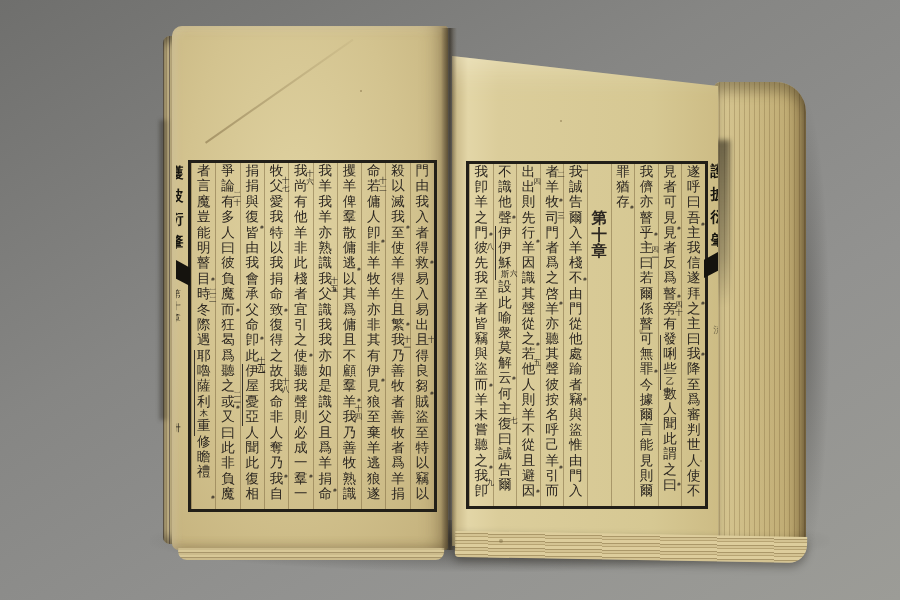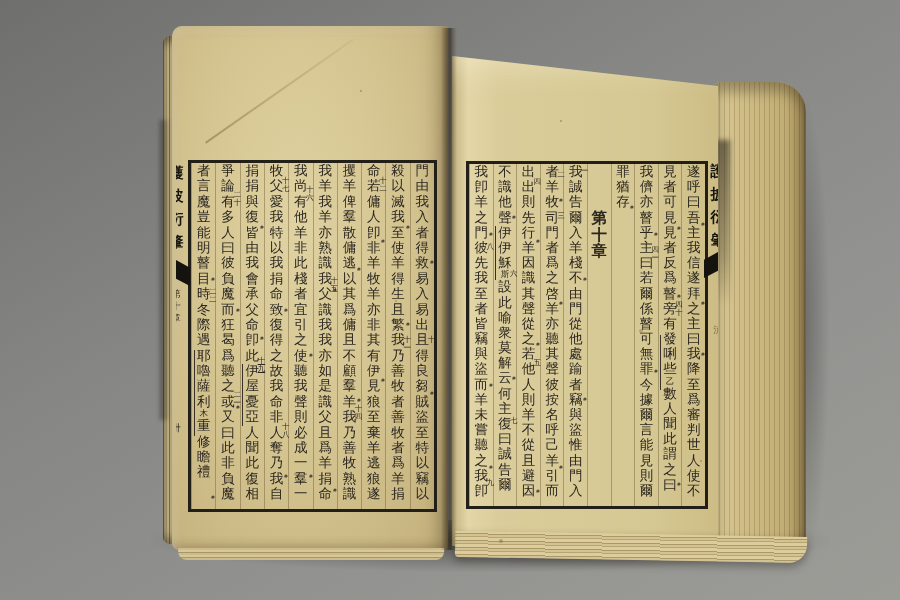--- a/index.html
+++ b/index.html
@@ -508,21 +508,21 @@
         <span class="ch">使</span>
         <span class="ch">聽</span>
         <span class="ch">我</span>
         <span class="ch">聲</span>
         <span class="ch">則</span>
         <span class="ch">必</span>
         <span class="ch">成</span>
         <span class="ch">一</span>
         <span class="ch">羣</span>
         <span class="ch">一</span>
-        <span class="mark" style="top: 2%; margin-top: 16px;">十六</span>
+        <span class="mark" style="top: 2%;">十六</span>
         <span class="dotp" style="top: 55%;"></span>
         <span class="dotp" style="top: 90%;"></span>
       </div>
       <div class="col">
         <span class="ch">牧</span>
         <span class="ch">父</span>
         <span class="ch">愛</span>
         <span class="ch">我</span>
         <span class="ch">特</span>
         <span class="ch">以</span>
@@ -536,21 +536,21 @@
         <span class="ch">故</span>
         <span class="ch">我</span>
         <span class="ch">命</span>
         <span class="ch">非</span>
         <span class="ch">人</span>
         <span class="ch">奪</span>
         <span class="ch">乃</span>
         <span class="ch">我</span>
         <span class="ch">自</span>
         <span class="mark" style="top: 4%;">十七</span>
-        <span class="mark" style="top: 62%; margin-top: 45px;">十八</span>
+        <span class="mark" style="top: 62%;">十八</span>
         <span class="dotp" style="top: 42%;"></span>
         <span class="dotp" style="top: 90%;"></span>
       </div>
       <div class="col">
         <span class="ch">捐</span>
         <span class="ch">捐</span>
         <span class="ch">與</span>
         <span class="ch">復</span>
         <span class="ch">皆</span>
         <span class="ch">由</span>

